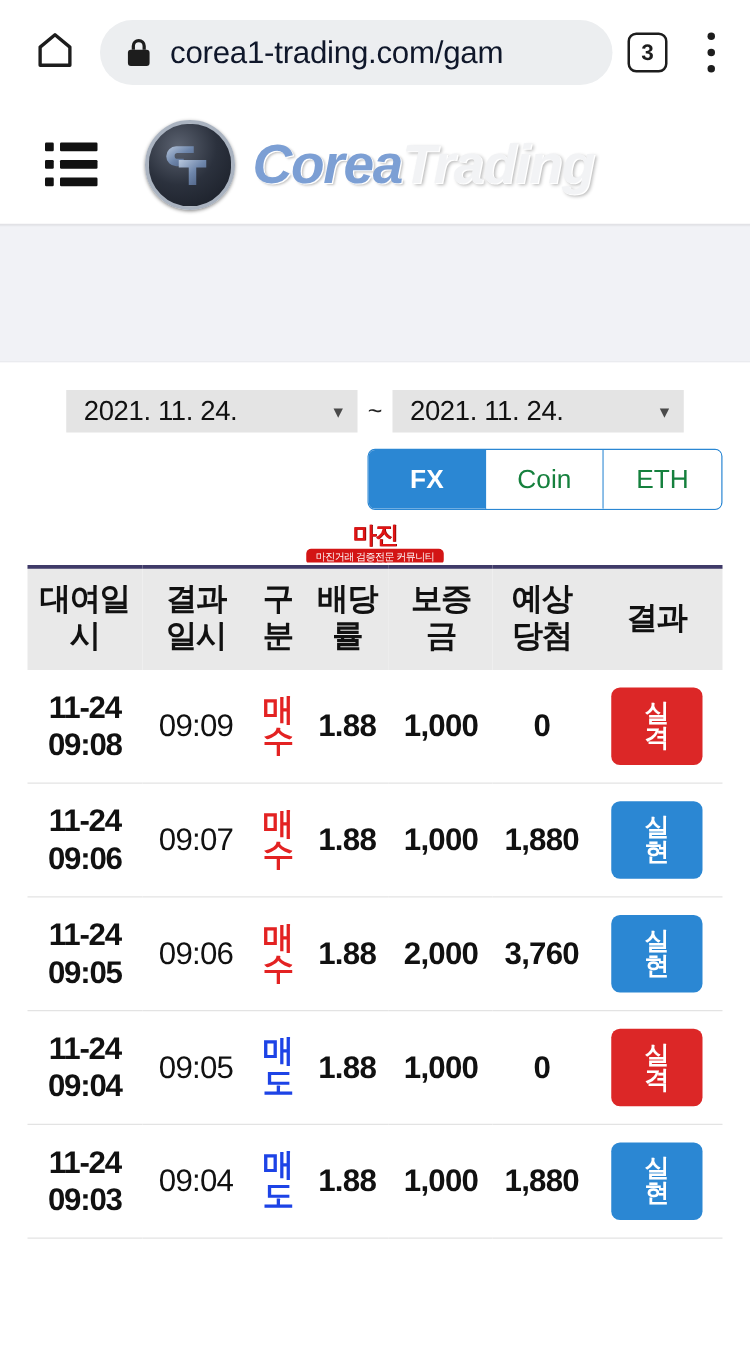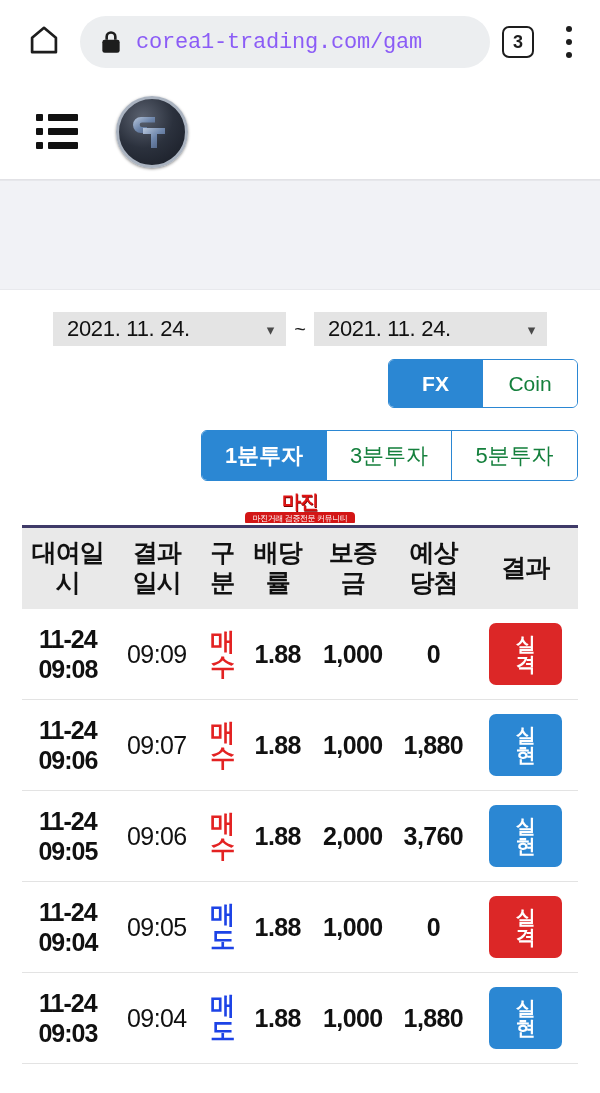--- a/index.html
+++ b/index.html
@@ -33,26 +33,26 @@
     display: flex;
     align-items: center;
     padding: 0 16px 0 20px;
     margin-left: 10px;
     margin-right: 12px;
     overflow: hidden;
     min-width: 0;
   }
   .lock-icon { flex: none; margin-right: 14px; display: flex; }
   .url-text {
-    font-size: 22px;
-    color: #8b5cf6;
+    font-size: 25px;
+    color: #0f172a;
     white-space: nowrap;
     overflow: hidden;
     letter-spacing: -0.2px;
-    font-family: Liberation Mono, monospace;
+    font-family: Liberation Sans, sans-serif;
   }
   .tab-count {
     flex: none;
     width: 32px; height: 32px;
     border: 2.6px solid #1d1d1d;
     border-radius: 7px;
     display: flex; align-items: center; justify-content: center;
     font-size: 18px;
     font-weight: 600;
     color: #1d1d1d;
@@ -316,20 +316,23 @@
           <stop offset="0" stop-color="#b9c8dd"></stop>
           <stop offset="0.5" stop-color="#6e86ab"></stop>
           <stop offset="1" stop-color="#46587a"></stop>
         </linearGradient>
       </defs>
       <path d="M26 8 H12 a8 8 0 0 0 0 16 h6 v-6 h-5 a2.3 2.3 0 0 1 0-4.6 H26 z" fill="url(#lg)"></path>
       <path d="M14 19 H36 v6 H28 v14 h-6 V25 h-8 z" fill="url(#lg)"></path>
     </svg>
   </div>
 
+  <div class="wordmark">
+    <span class="wm-a">Corea</span><span class="wm-b">Trading</span>
+  </div>
 </div>
 
 <div class="grey-band"></div>
 
 <div class="filters">
 
   <div class="date-row">
     <div class="date-select">
       <span>2021. 11. 24.</span>
       <span class="chev">▾</span>
@@ -338,30 +341,24 @@
     <div class="date-select">
       <span>2021. 11. 24.</span>
       <span class="chev">▾</span>
     </div>
   </div>
 
   <div class="seg-row">
     <div class="segmented">
       <div class="seg-item active">FX</div>
       <div class="seg-item">Coin</div>
+      <div class="seg-item">ETH</div>
     </div>
   </div>
 
-  <div class="seg-row-2">
-    <div class="segmented segmented-2">
-      <div class="seg-item active">1분투자</div>
-      <div class="seg-item">3분투자</div>
-      <div class="seg-item">5분투자</div>
-    </div>
-  </div>
 </div>
 
 <div class="ad-wrap">
   <div class="ad-banner">
     <div class="ad-top">
       <span class="ad-eagle"></span>
       <span class="ad-main">마진</span>
       <span class="ad-glyph">″⊙</span>
     </div>
     <div class="ad-sub">마진거래 검증전문 커뮤니티</div>

